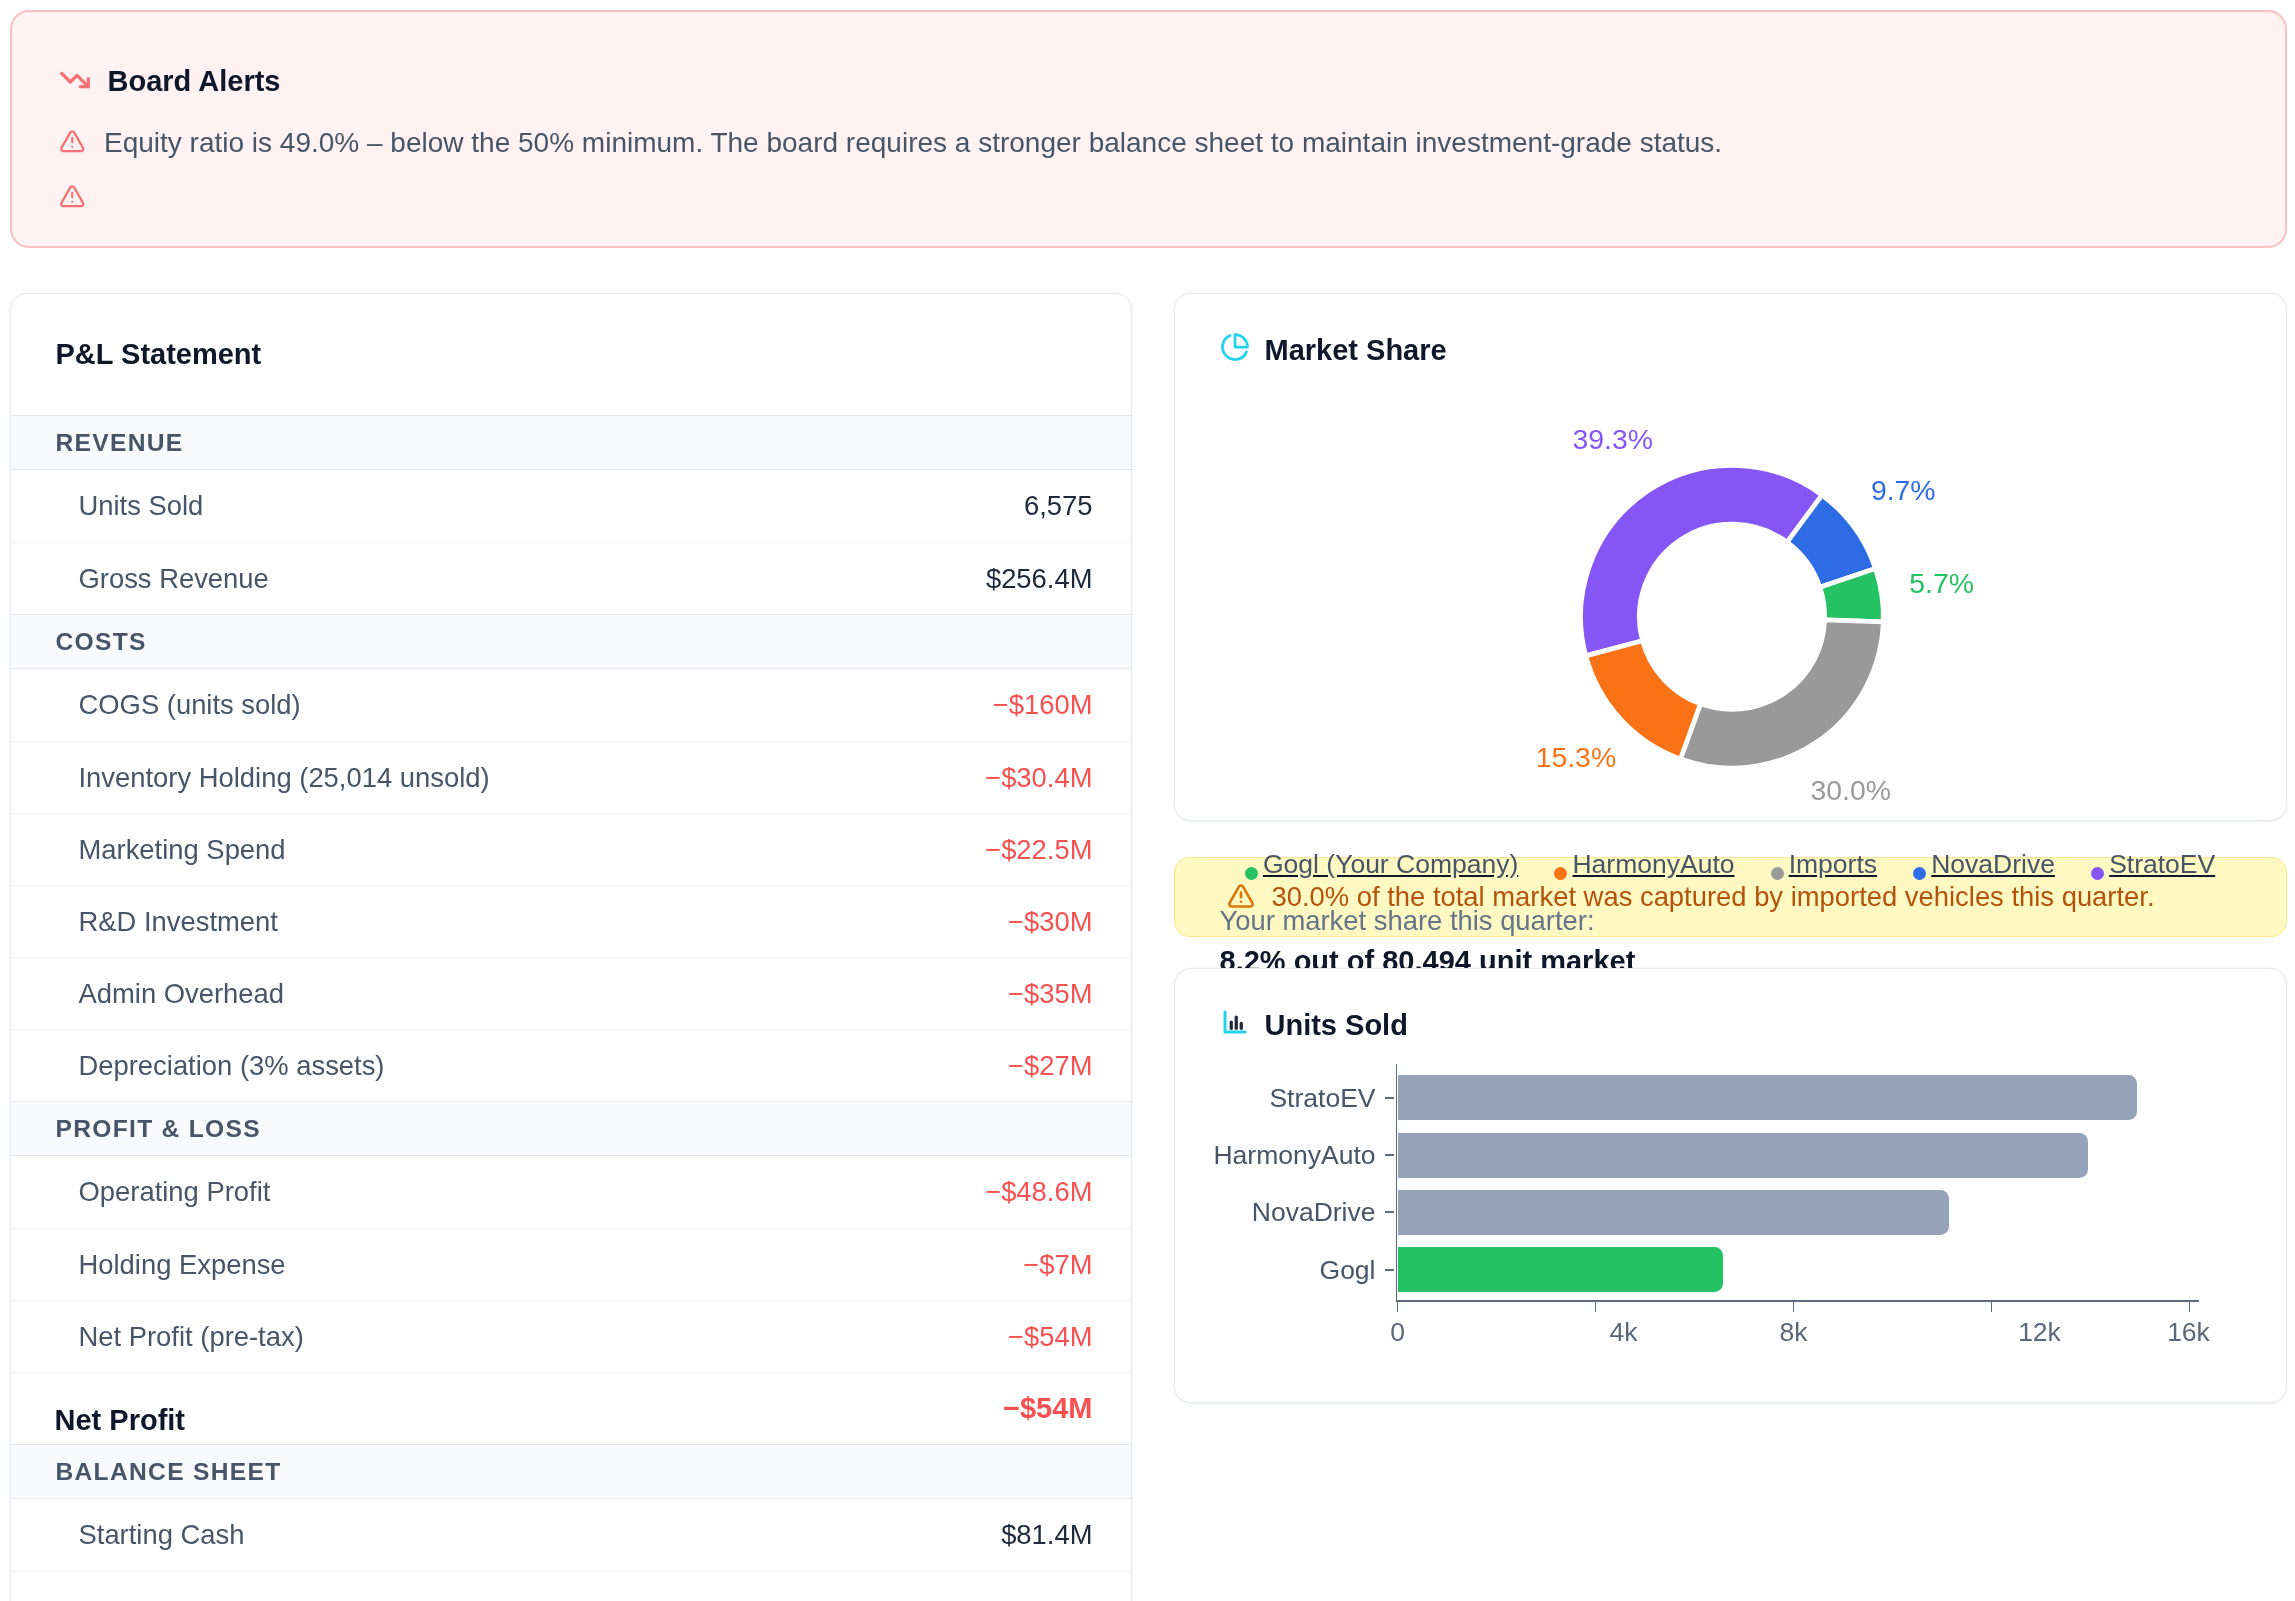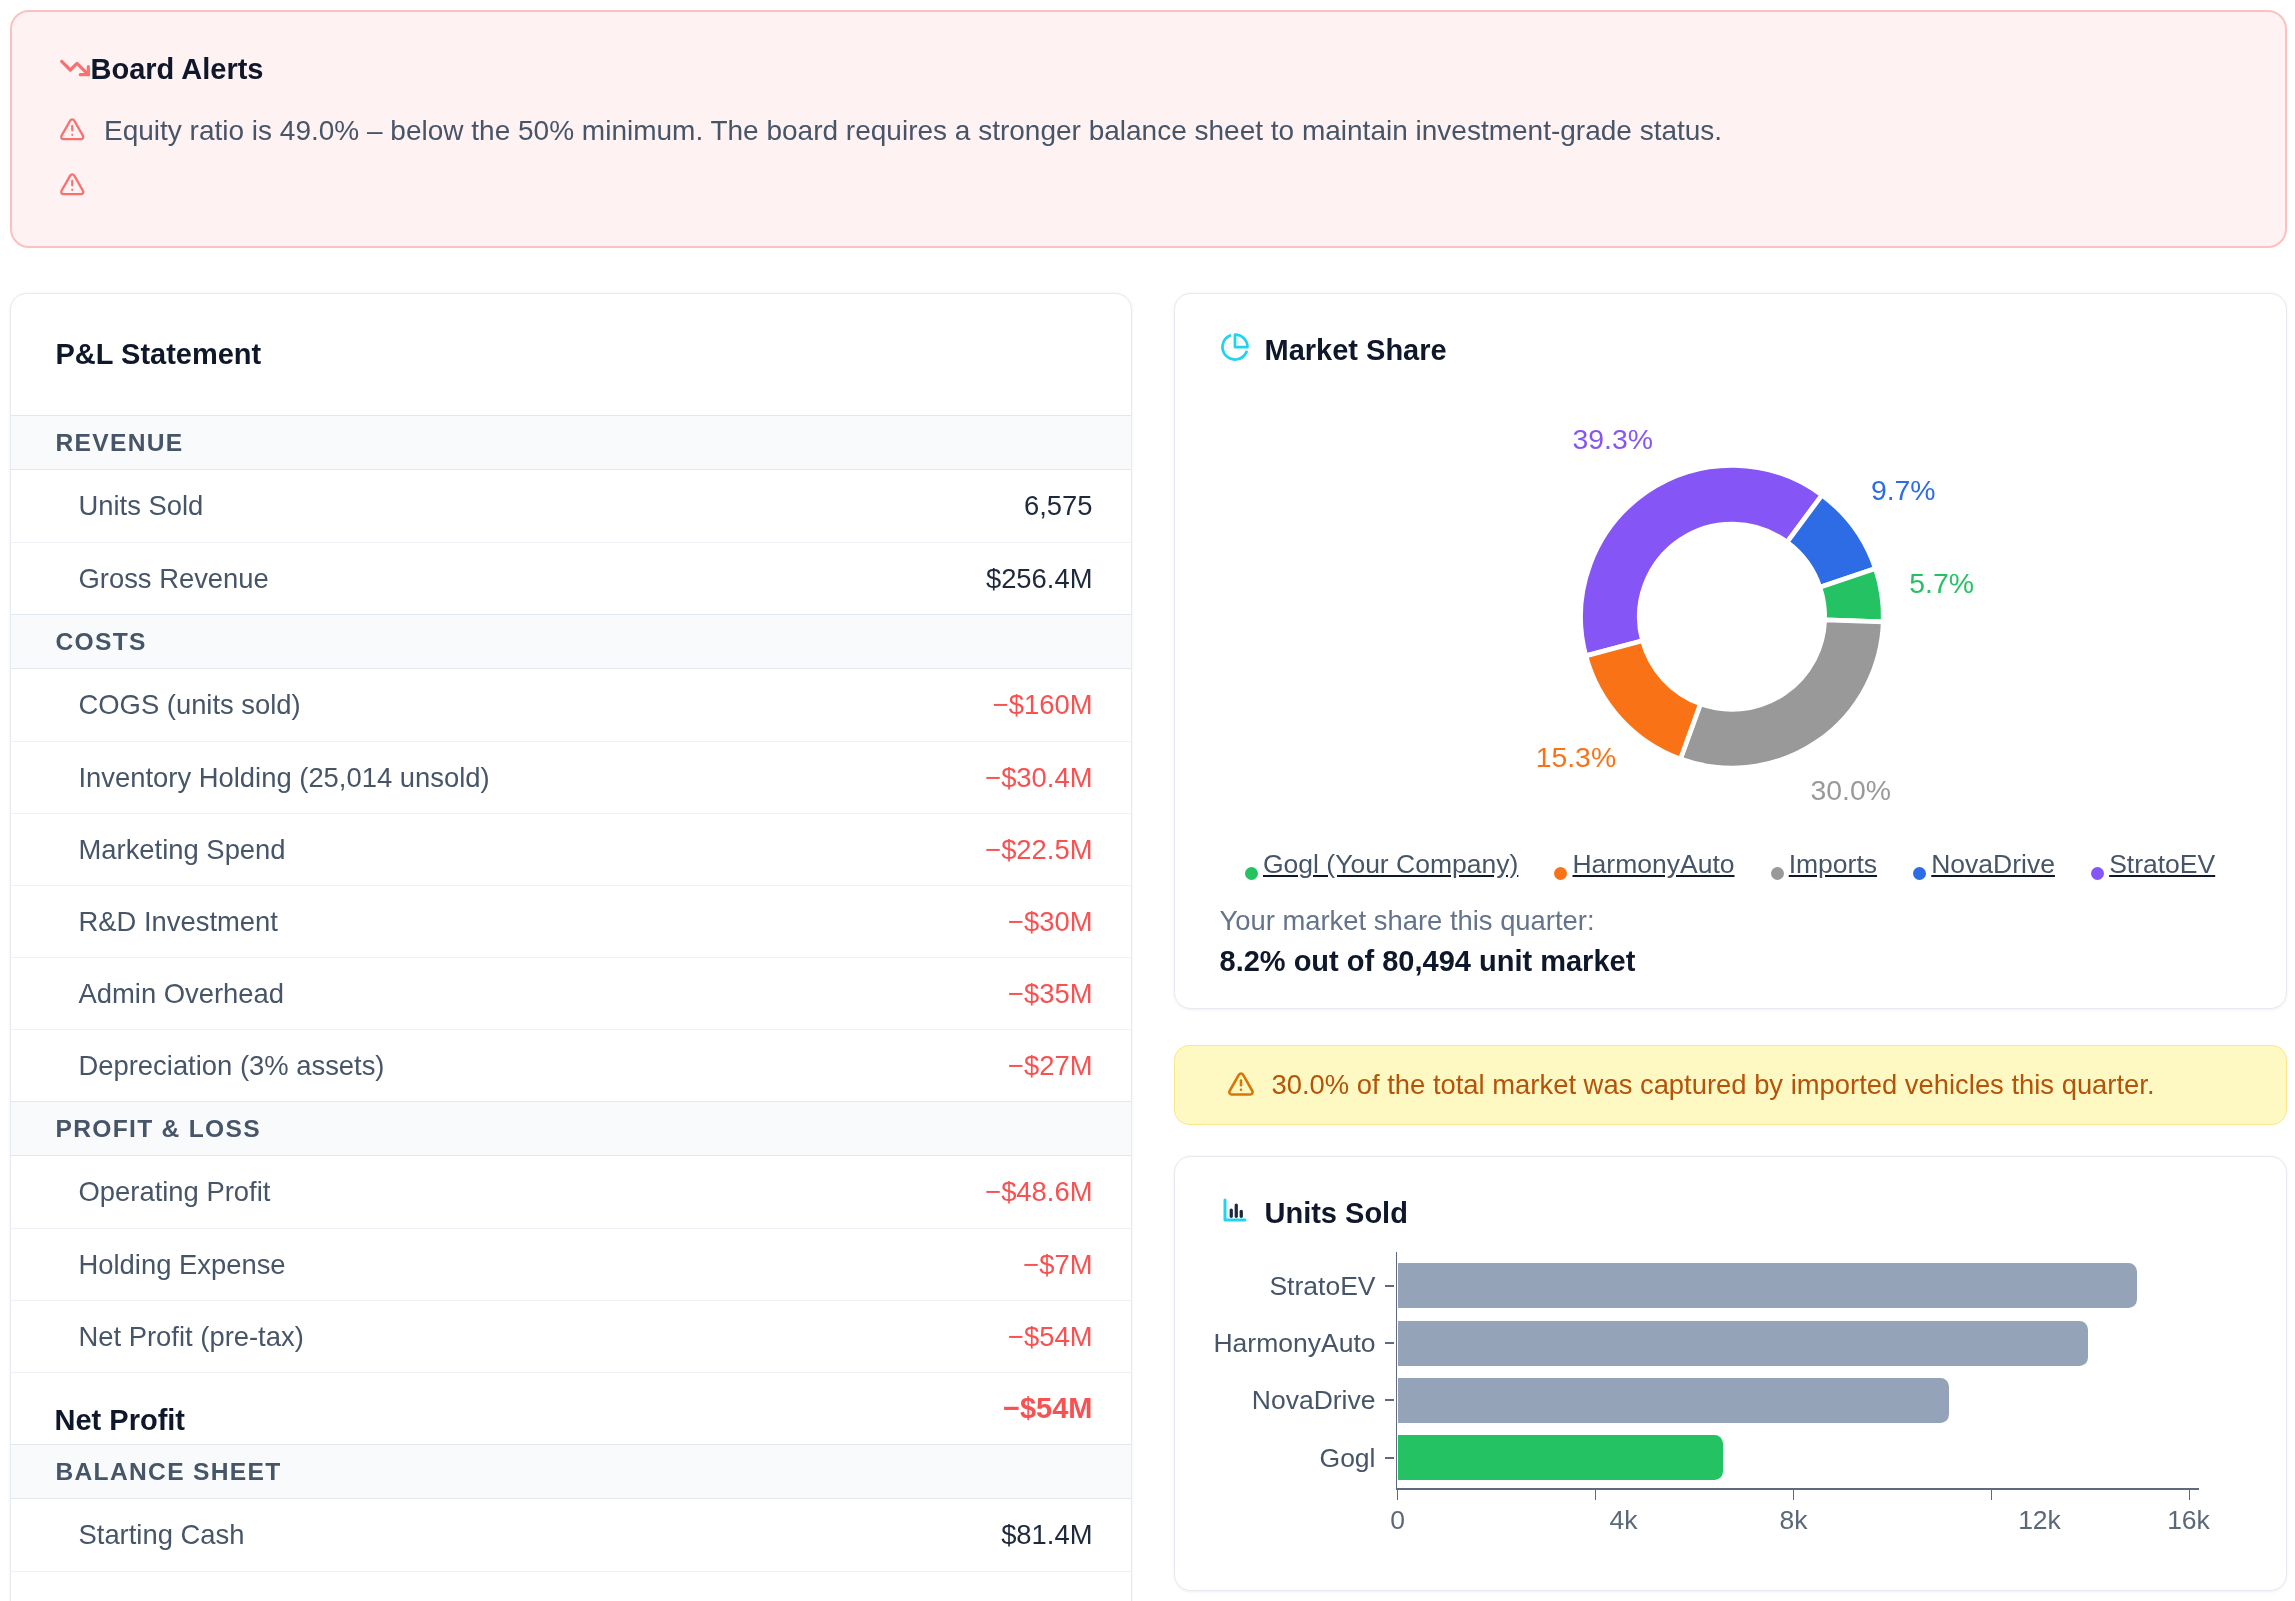--- a/index.html
+++ b/index.html
@@ -27,21 +27,21 @@
     position:relative;
   }
   .page{position:absolute;inset:0;overflow:hidden;}
 
   
   .board-alerts{
     position:absolute;left:9.5px;top:9.5px;width:2277px;height:238px;
     background:#fef2f2;border:2.8px solid #fbc0c0;border-radius:19px;
     padding:40px 47px;
   }
-  .ba-title-row{display:flex;align-items:center;margin-bottom:28px;}
+  .ba-title-row{display:flex;align-items:center;gap:17px;margin-bottom:28px;margin-top:12px;}
   .ba-title{font-size:29px;font-weight:700;color:var(--ink);}
   .alert-row{display:flex;align-items:center;gap:19px;margin-top:24.6px;}
   .alert-row:first-of-type{margin-top:0;}
   .alert-text{font-size:28px;color:var(--slate);}
 
   
   .columns{
     position:absolute;left:9.5px;top:293px;
     display:grid;grid-template-columns:1122px 1113px;column-gap:42px;
     align-items:start;
@@ -76,21 +76,21 @@
   .pnl-total .val{color:var(--neg-red);}
   .pnl-filler{height:132px;}
 
   
   .right-col{display:flex;flex-direction:column;}
   .card-head{
     position:absolute;left:45px;top:38px;
     display:flex;align-items:center;gap:15px;
     font-size:29px;font-weight:700;color:var(--ink);
   }
-  .ms-card{position:relative;height:716px;}
+  .ms-card{position:relative;height:528px;}
   #donut-svg{position:absolute;left:292px;top:91px;}
   .ms-legend{
     position:absolute;left:0;right:0;top:555px;
     display:flex;justify-content:center;align-items:center;gap:36px;
   }
   .legend-item{display:flex;align-items:flex-end;gap:5px;cursor:default;text-decoration:underline;}
   .legend-dot{width:13.2px;height:13.2px;border-radius:50%;}
   .legend-label{font-size:26.5px;color:var(--slate);}
   .ms-note-label{position:absolute;left:45px;top:611px;font-size:27.4px;color:var(--muted);}
   .ms-note-value{position:absolute;left:45px;top:651px;font-size:29px;font-weight:700;color:var(--ink);}

